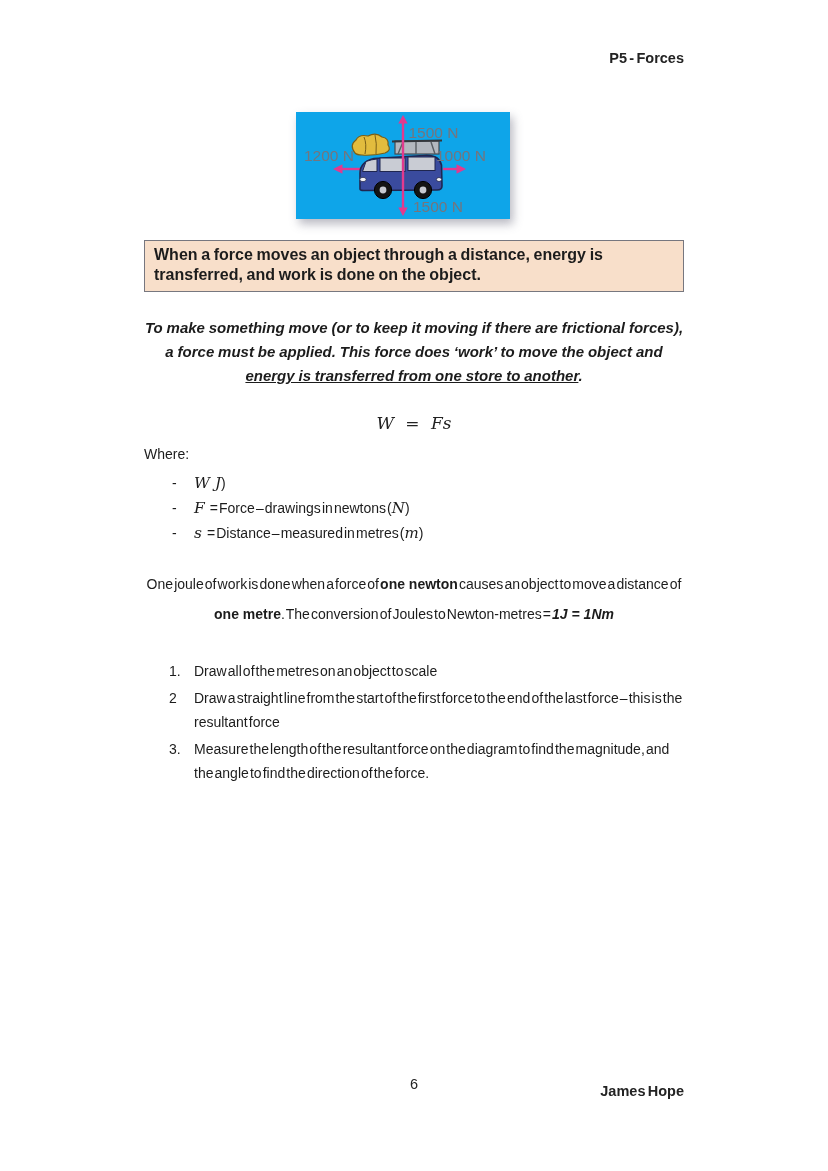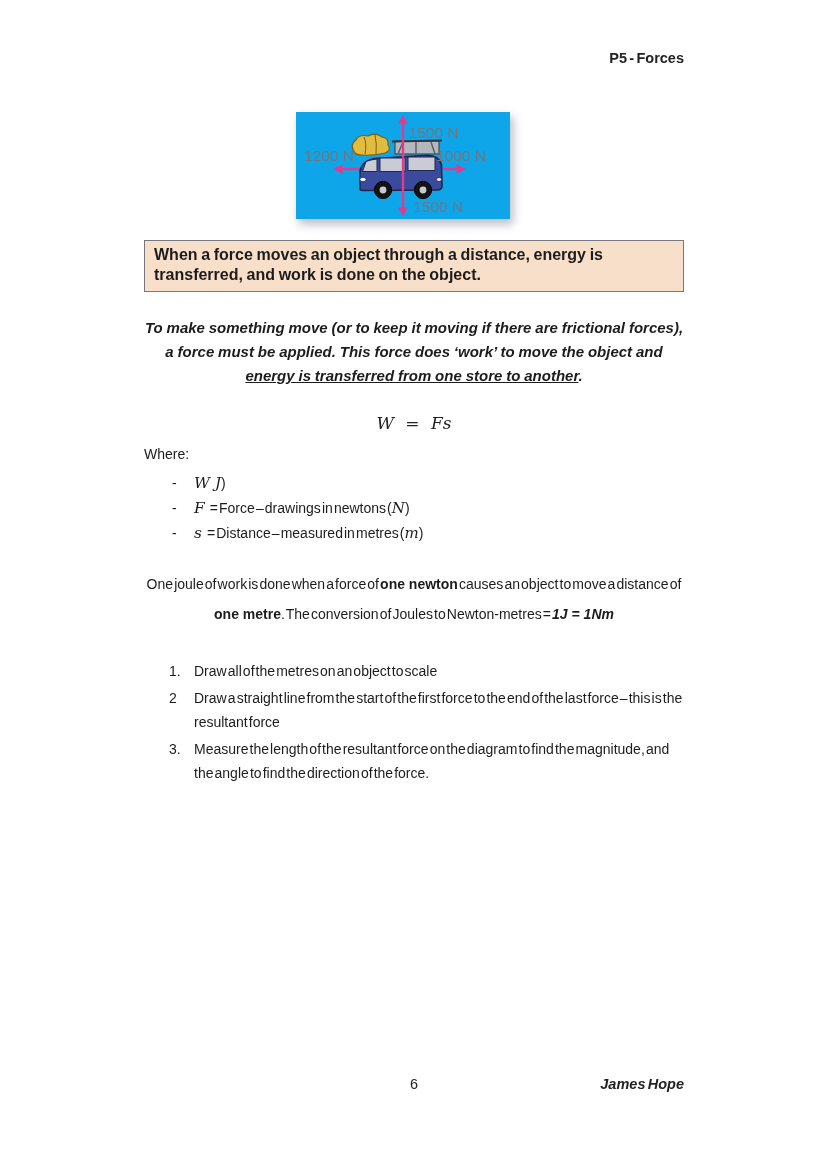--- a/index.html
+++ b/index.html
@@ -57,21 +57,21 @@
   .sd-heading { margin-top:27px; color:#ED7D3B; font-weight:bold; font-size:17.5px; }
   .sd-intro { margin-top:28px; font-size:14px; }
 
   .steps { margin-top:30px; }
   .step { display:flex; padding-left:25px; font-size:14px; line-height:24px; margin-bottom:3px; }
   .step-num { width:25px; flex:none; }
   .step-text { flex:1; }
 
   .doc-footer { position:absolute; left:0; right:0; top:1076px; height:20px; font-size:14.5px; }
   .page-num { position:absolute; left:0; right:0; text-align:center; color:#232323; }
-  .author { position:absolute; right:100px; top:0; font-weight:bold; color:#232323;font-style:italic; }
+  .author { position:absolute; right:100px; top:7px; font-weight:bold; color:#232323; }
 </style>
 </head>
 <body>
 
 <div class="page">
   <div class="content">
 
     <div class="doc-header semi-tight">P5 - Forces</div>
 
     <div class="force-figure">

